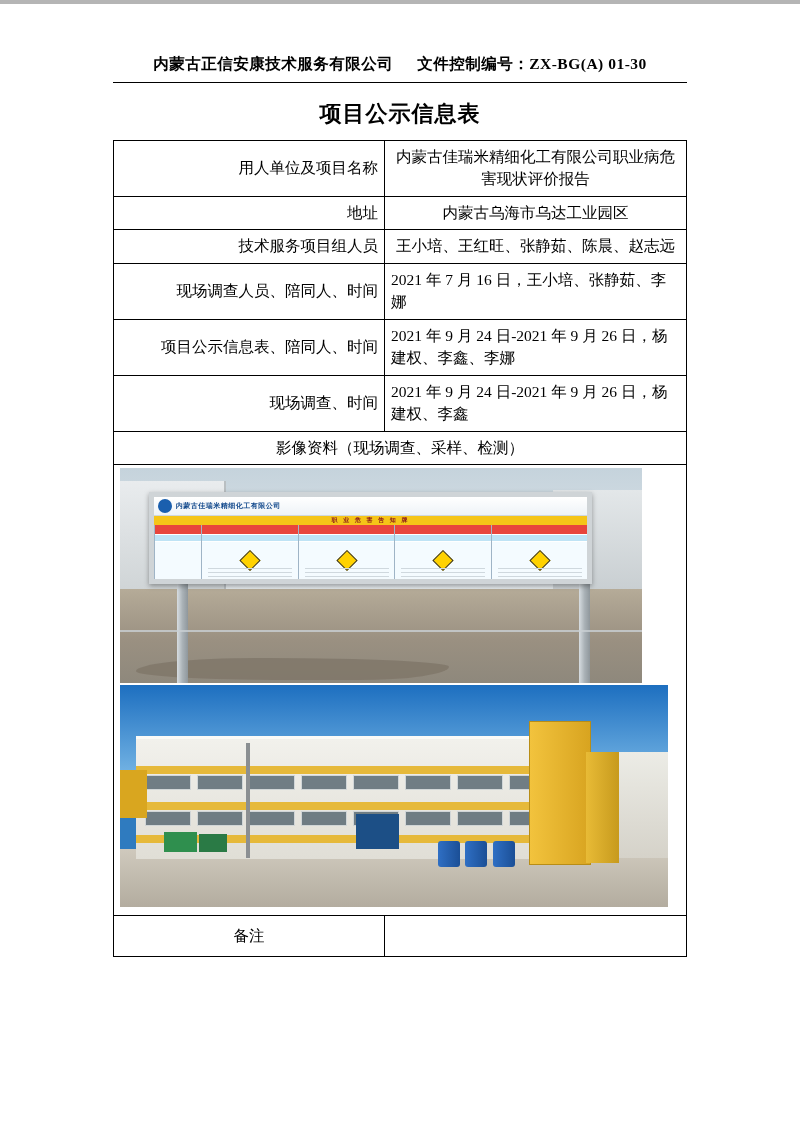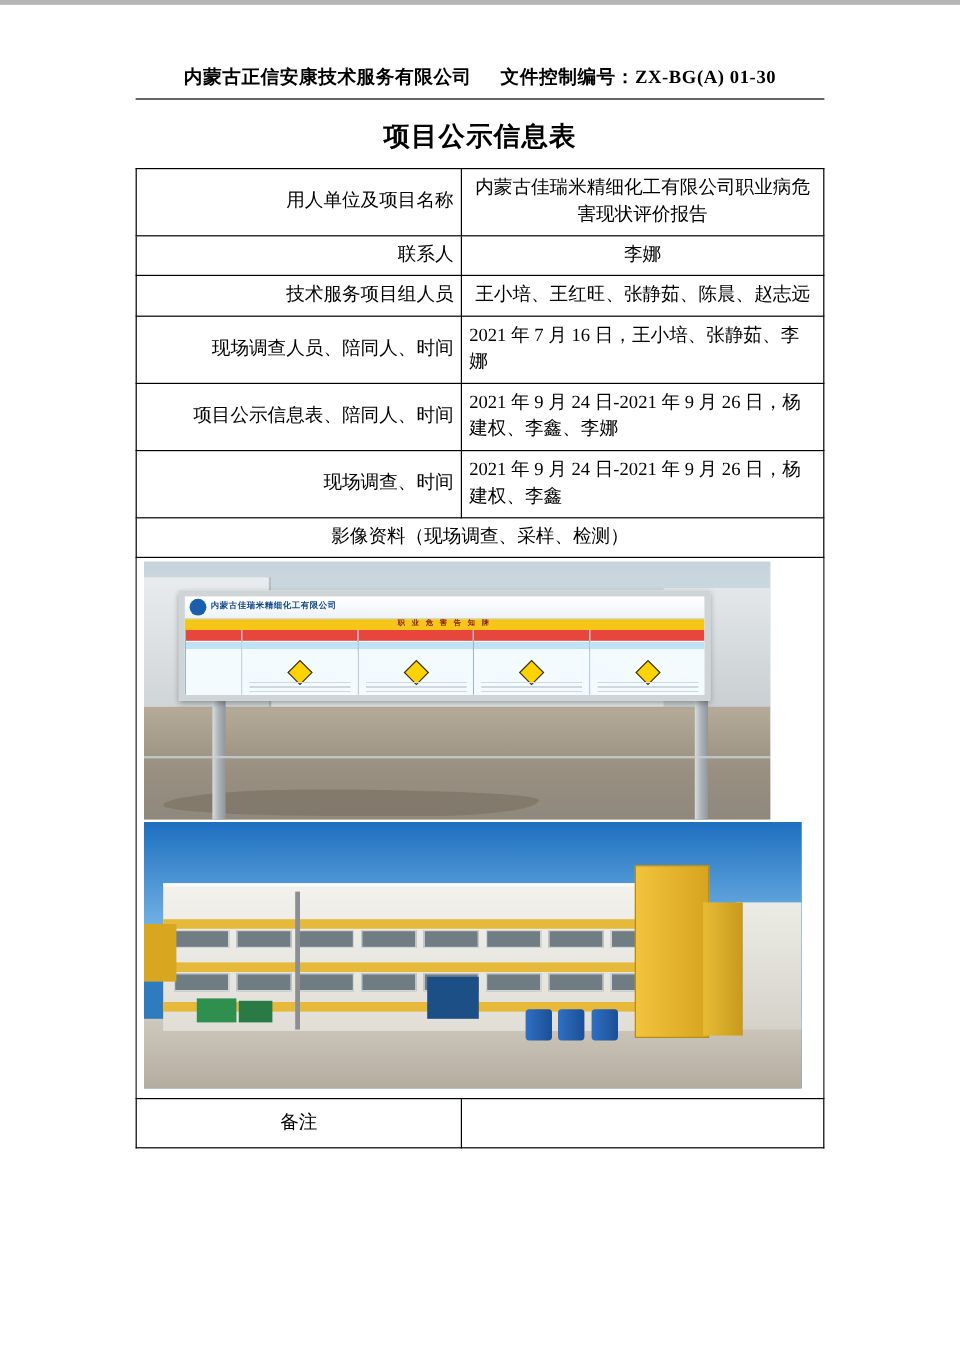--- a/index.html
+++ b/index.html
@@ -297,22 +297,22 @@
 
     <div class="doc-title">项目公示信息表</div>
 
     <table class="main">
       <tbody>
         <tr>
           <td class="label">用人单位及项目名称</td>
           <td class="value-center">内蒙古佳瑞米精细化工有限公司职业病危害现状评价报告</td>
         </tr>
         <tr>
-          <td class="label">联系人</td>
-          <td class="value-center">李娜</td>
+          <td class="label">地址</td>
+          <td class="value-center">内蒙古乌海市乌达工业园区</td>
         </tr>
         <tr>
           <td class="label">技术服务项目组人员</td>
           <td class="value-center">王小培、王红旺、张静茹、陈晨、赵志远</td>
         </tr>
         <tr>
           <td class="label">现场调查人员、陪同人、时间</td>
           <td class="value-left">2021 年 7 月 16 日，王小培、张静茹、李娜</td>
         </tr>
         <tr>

